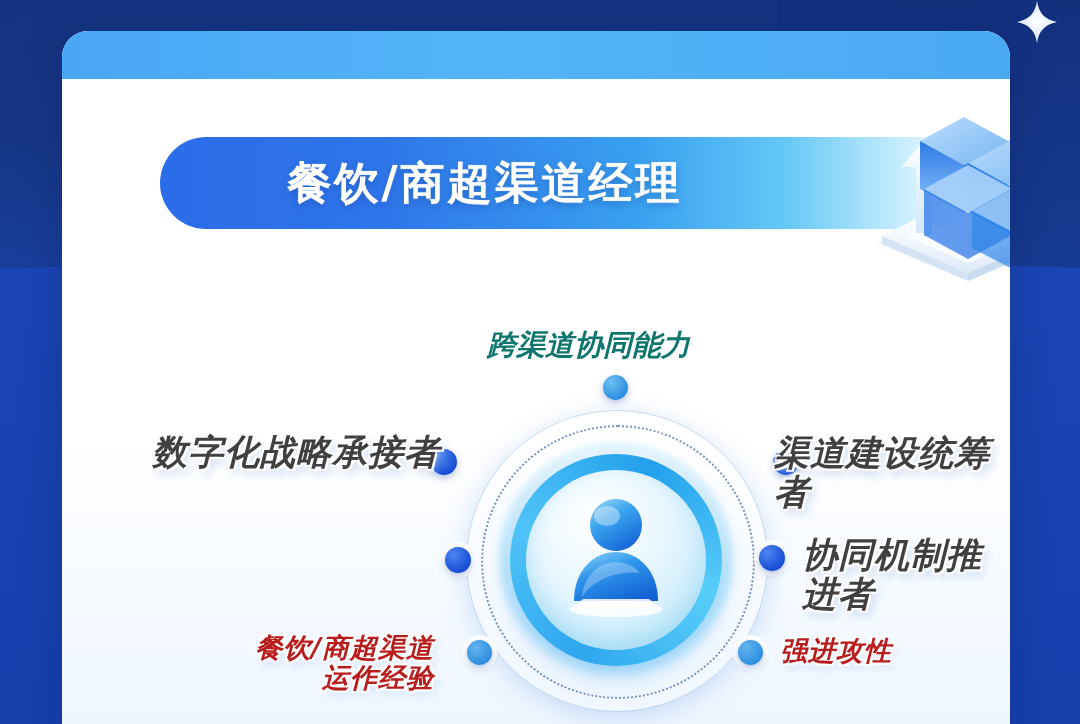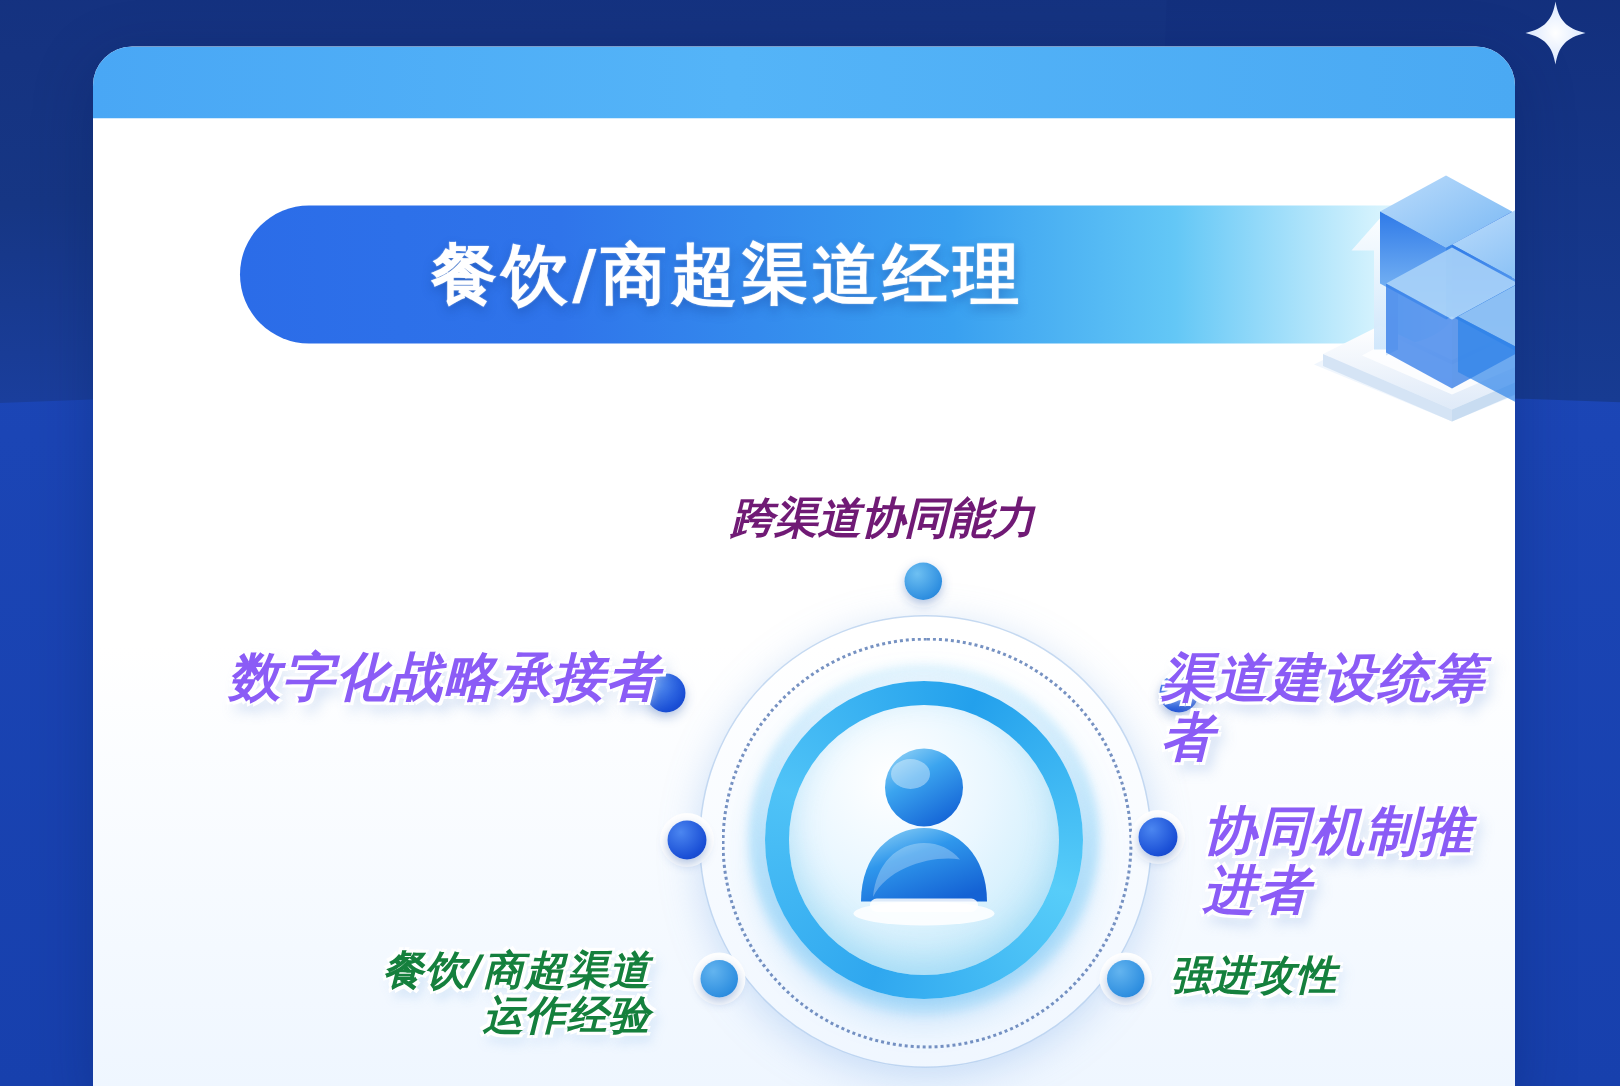--- a/index.html
+++ b/index.html
@@ -119,32 +119,32 @@
   .dot-br{left:283px;top:241px;width:25px;height:25px;background:radial-gradient(circle at 34% 30%,#63b4ef,#2f8fe0 70%,#2078cf);}
 
   
   .lbl{
     position:absolute;
     font-family:"DejaVu Sans","Liberation Sans",sans-serif;
     font-weight:700;font-style:italic;
     white-space:pre-line;line-height:1.12;
   }
   .lbl-dark{
-    color:#8b5cf6;
+    color:#404040;
     font-size:35px;letter-spacing:1px;
     text-shadow:-2px -2px 0 #fff,2px -2px 0 #fff,-2px 2px 0 #fff,2px 2px 0 #fff,
                  0 0 7px #fff, 4px 6px 9px rgba(120,160,220,.45);
   }
   .lbl-light{
-    color:#15803d;
+    color:#b91c1c;
     font-size:30px;letter-spacing:1px;
     text-shadow:-2px -2px 0 #fff,2px -2px 0 #fff,-2px 2px 0 #fff,2px 2px 0 #fff,
                  0 0 7px #fff, 3px 5px 8px rgba(130,180,230,.42);
   }
-  .lbl-top{left:425px;top:298px;font-size:29px;color:#701a75;}
+  .lbl-top{left:425px;top:298px;font-size:29px;color:#0f766e;}
 
   .lbl-l1{left:90px;top:402px;text-align:right;}
   .lbl-l2{left:104px;top:505px;text-align:right;}
   .lbl-l3{left:172px;top:602px;text-align:right;width:200px;font-size:27px;}
 
   .lbl-r1{left:712px;top:403px;}
   .lbl-r2{left:740px;top:505px;}
   .lbl-r3{left:718px;top:605px;font-size:27px;}
 </style>
 </head>

